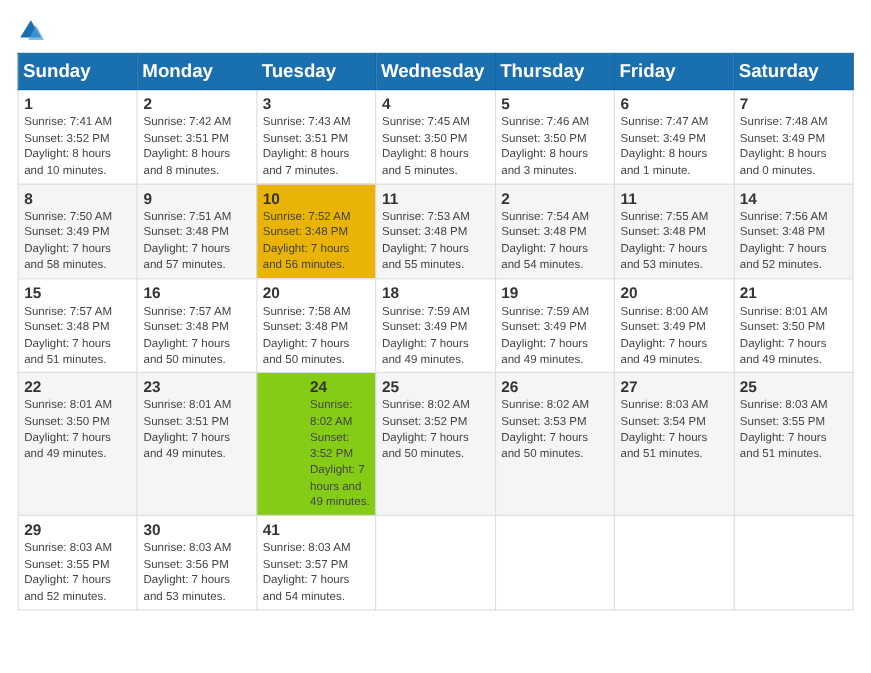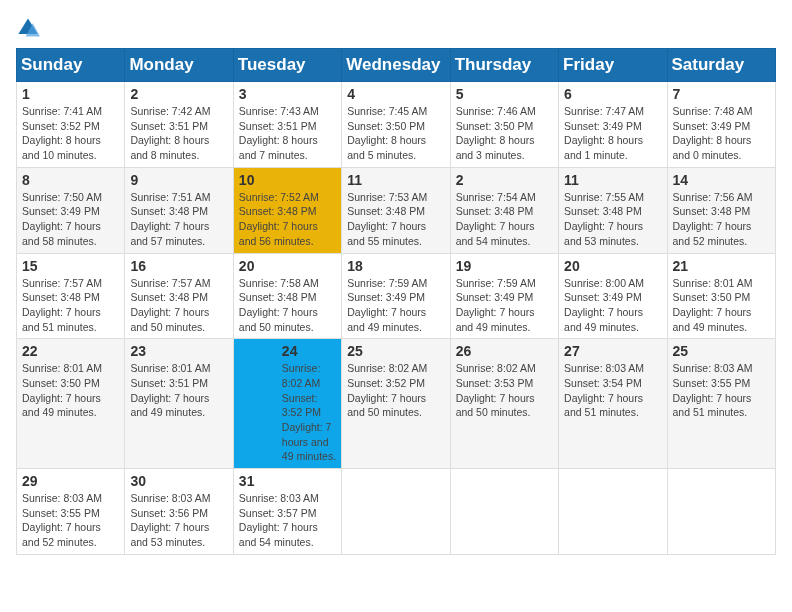--- a/index.html
+++ b/index.html
@@ -211,21 +211,21 @@
       </tr>
       <tr style="background: rgb(245, 245, 245);">
         <td style="background: rgb(245, 245, 245);">
           <span class="day-number">22</span>
           <div class="day-info">Sunrise: 8:01 AM<br>Sunset: 3:50 PM<br>Daylight: 7 hours and 49 minutes.</div>
         </td>
         <td style="background: rgb(245, 245, 245);">
           <span class="day-number">23</span>
           <div class="day-info">Sunrise: 8:01 AM<br>Sunset: 3:51 PM<br>Daylight: 7 hours and 49 minutes.</div>
         </td>
-        <td style="background: #0ea5e9; padding-left: 48px;">
+        <td style="background: #84cc16; padding-left: 48px;">
           <span class="day-number">24</span>
           <div class="day-info">Sunrise: 8:02 AM<br>Sunset: 3:52 PM<br>Daylight: 7 hours and 49 minutes.</div>
         </td>
         <td style="background: rgb(245, 245, 245);">
           <span class="day-number">25</span>
           <div class="day-info">Sunrise: 8:02 AM<br>Sunset: 3:52 PM<br>Daylight: 7 hours and 50 minutes.</div>
         </td>
         <td style="background: rgb(245, 245, 245);">
           <span class="day-number">26</span>
           <div class="day-info">Sunrise: 8:02 AM<br>Sunset: 3:53 PM<br>Daylight: 7 hours and 50 minutes.</div>
@@ -242,21 +242,21 @@
       <tr>
         <td>
           <span class="day-number">29</span>
           <div class="day-info">Sunrise: 8:03 AM<br>Sunset: 3:55 PM<br>Daylight: 7 hours and 52 minutes.</div>
         </td>
         <td>
           <span class="day-number">30</span>
           <div class="day-info">Sunrise: 8:03 AM<br>Sunset: 3:56 PM<br>Daylight: 7 hours and 53 minutes.</div>
         </td>
         <td>
-          <span class="day-number">31</span>
+          <span class="day-number">41</span>
           <div class="day-info">Sunrise: 8:03 AM<br>Sunset: 3:57 PM<br>Daylight: 7 hours and 54 minutes.</div>
         </td>
         <td class="empty-cell" style="background: rgb(255, 255, 255);"></td>
         <td class="empty-cell" style="background: rgb(255, 255, 255);"></td>
         <td class="empty-cell" style="background: rgb(255, 255, 255);"></td>
         <td class="empty-cell" style="background: rgb(255, 255, 255);"></td>
       </tr>
     </tbody>
 </table>
 

